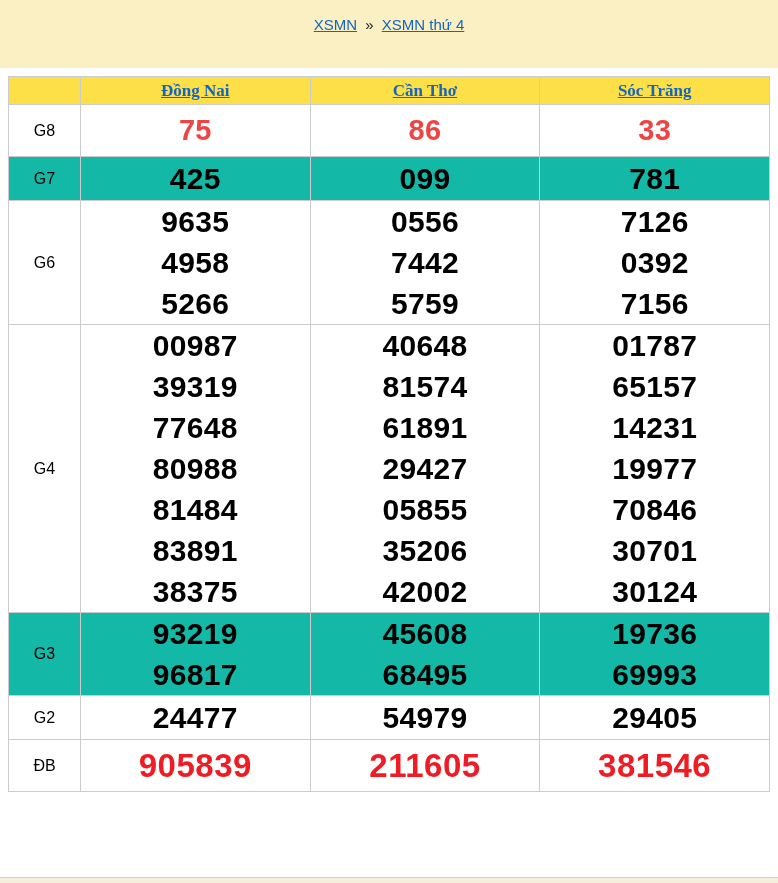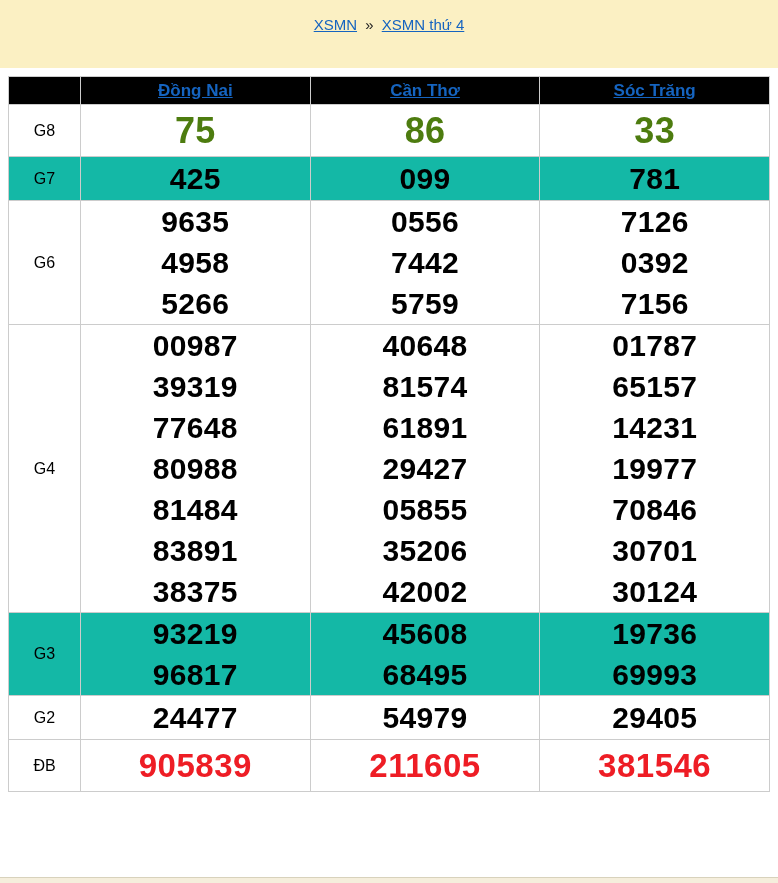--- a/index.html
+++ b/index.html
@@ -43,21 +43,21 @@
     table-layout: fixed;
   }
   table.results th, table.results td {
     border: 1px solid #CCCCCC;
     padding: 0;
     text-align: center;
     vertical-align: middle;
   }
   col.c-label { width: 72px; }
 
-  thead th { height: 28px; background: #000000; }
+  thead th { height: 28px; background: #fde047; font-family: Liberation Serif, serif; }
   thead a {
     color: #1564C0;
     font-size: 17px;
     font-weight: 700;
     text-decoration: underline;
     cursor: pointer;
   }
 
   td.label-cell {
     font-size: 16px;
@@ -70,21 +70,21 @@
   .num {
     display: flex;
     align-items: center;
     justify-content: center;
     height: 41px;
     font-size: 30px;
     font-weight: 700;
     color: #000000;
     letter-spacing: 0.3px;
   }
-  tr.r-g8 .num  { height: 51px; font-size: 36px; color: #4d7c0f; }
+  tr.r-g8 .num  { height: 51px; font-size: 29px; color: #ef4444; }
   tr.r-g7 .num, tr.r-g5 .num, tr.r-g2 .num { height: 43px; }
   tr.r-g1 .num  { height: 41px; }
   tr.r-db .num  { height: 51px; font-size: 33px; color: #EE1D25; letter-spacing: 0.5px; }
 
   
   .bottom-strip {
     position: absolute;
     left: 0; right: 0; bottom: 0;
     height: 6px;
     background: #F5EEDC;

